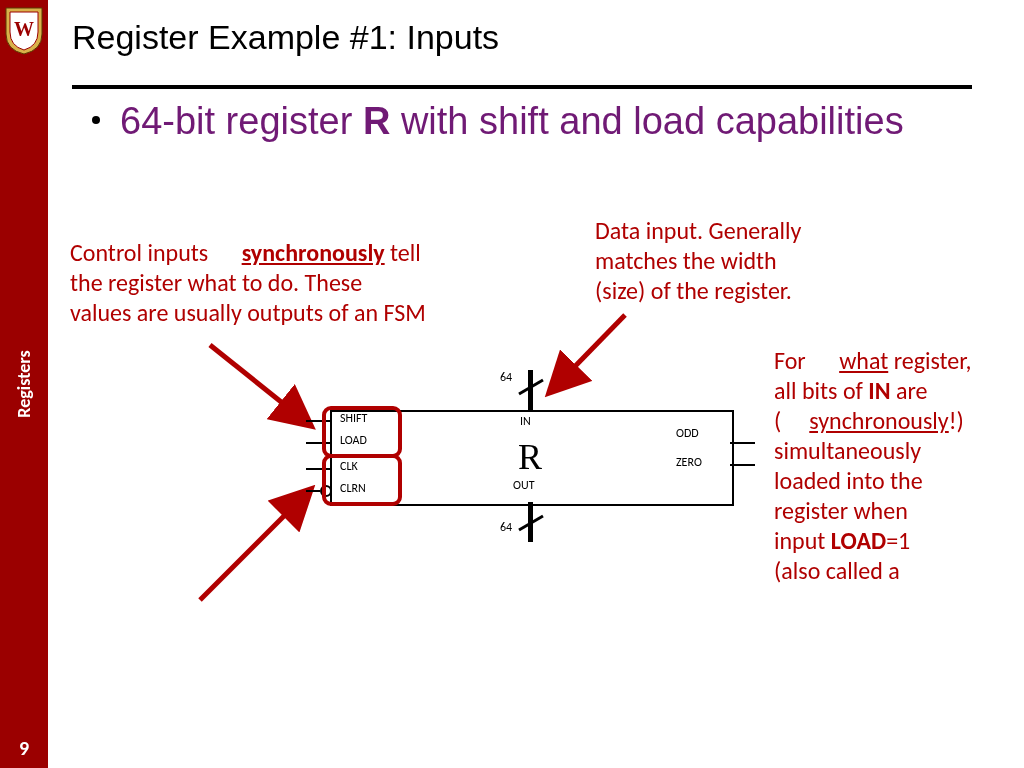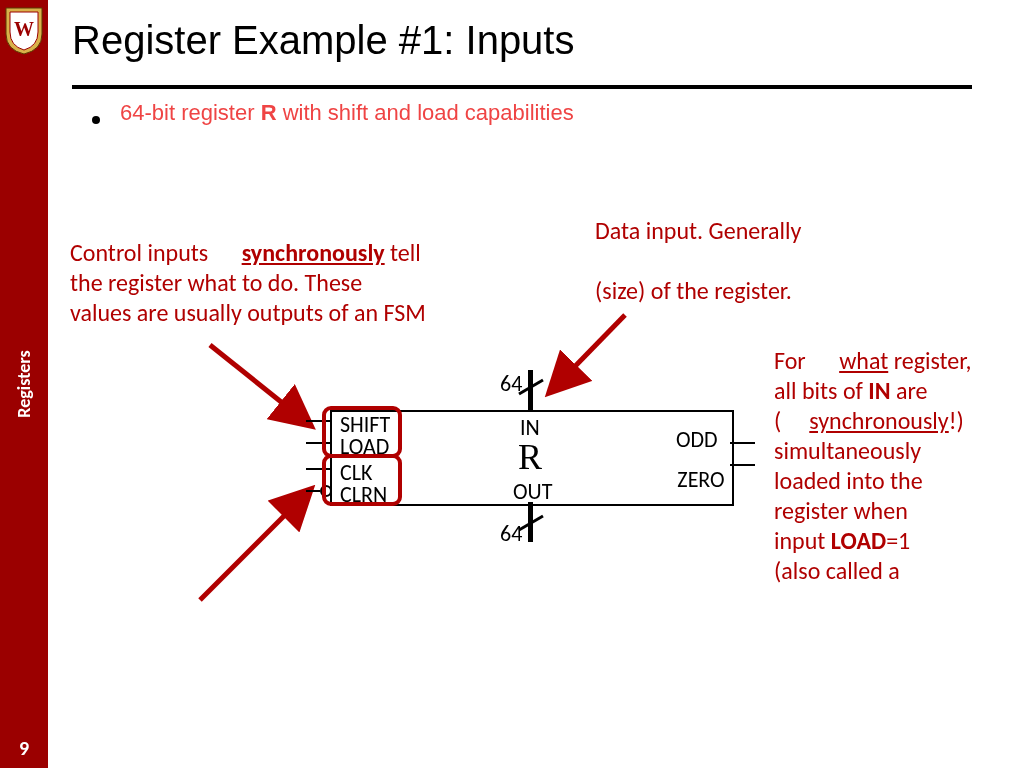--- a/index.html
+++ b/index.html
@@ -35,42 +35,42 @@
     left: 0; bottom: 8px;
     width: 48px;
     text-align: center;
     color: #fff;
     font-weight: 700;
     font-size: 20px;
   }
   .title {
     position: absolute;
     left: 72px; top: 18px;
-    font-size: 40px;
+    font-size: 34px;
     color: #000;
     font-family: Verdana, Arial, sans-serif;
   }
   .rule {
     position: absolute;
     left: 72px; top: 85px;
     width: 900px; height: 0;
     border-top: 4px solid #000;
   }
   .bullet-dot {
     position: absolute;
     left: 92px; top: 116px;
     width: 8px; height: 8px;
     border-radius: 50%;
     background: #000;
   }
   .bullet-text {
     position: absolute;
     left: 120px; top: 100px;
-    font-size: 22px;
-    color: #ef4444;
+    font-size: 38px;
+    color: #701a75;
     font-family: Verdana, Arial, sans-serif;
   }
   .anno {
     position: absolute;
     color: #b00000;
     font-size: 24px;
     line-height: 1.25;
     font-family: Calibri, Arial, sans-serif;
   }
   .u { text-decoration: underline; margin-left: 28px; }
@@ -87,21 +87,21 @@
     background: #fff;
   }
   .control-box {
     position: absolute;
     border: 4px solid #b00000;
     border-radius: 9px;
     background: transparent;
   }
   .pin {
     position: absolute;
-    font-size: 22px;
+    font-size: 12px;
     color: #000;
     font-family: Calibri, Arial, sans-serif;
   }
   .regname {
     position: absolute;
     font-size: 36px;
     font-family: 'Times New Roman', serif;
     color: #000;
   }
   .wire {
@@ -142,21 +142,21 @@
 </div>
 
 <div class="anno" style="left:70px; top:238px; width:430px;">
   <span>Control inputs </span><span class="u b">synchronously</span><span> tell</span><br>
   <span>the register what to do. These</span><br>
   <span>values are usually outputs of an FSM</span>
 </div>
 
 <div class="anno" style="left:595px; top:216px; width:300px;">
   <span>Data input. Generally</span><br>
-  <br>
+  <span>matches the width</span><br>
   <span>(size) of the register.</span>
 </div>
 
 <div class="anno" style="left:774px; top:346px; width:230px;">
   <span>For </span><span class="u">what</span><span> register,</span><br>
   <span>all bits of </span><span class="b">IN</span><span> are</span><br>
   <span>(</span><span class="u">synchronously</span><span>!)</span><br>
   <span>simultaneously</span><br>
   <span>loaded into the</span><br>
   <span>register when</span><br>
@@ -213,18 +213,18 @@
   <div class="wire" style="left:6px; top:68px; width:25px; height:2px;"></div>
   <div class="pin" style="left:40px; top:59px">CLK</div>
 
   <div class="wire" style="left:6px; top:90px; width:14px; height:2px;"></div>
   <div class="bubble" style="left:20px; top:85px"></div>
   <div class="pin" style="left:40px; top:81px">CLRN</div>
 
   <div class="pin" style="left:376px; top:26px; width:50px">ODD</div>
   <div class="wire" style="left:430px; top:42px; width:25px; height:2px;"></div>
 
-  <div class="pin" style="left:376px; top:66px; text-align:center; width:50px">ZERO</div>
+  <div class="pin" style="left:376px; top:55px; text-align:left; width:50px">ZERO</div>
   <div class="wire" style="left:430px; top:64px; width:25px; height:2px;"></div>
 
   <div class="control-box" style="left:22px; top:6px; width:72px; height:44px"></div>
   <div class="control-box" style="left:22px; top:54px; width:72px; height:44px"></div>
 </div>
 
 </body></html>

